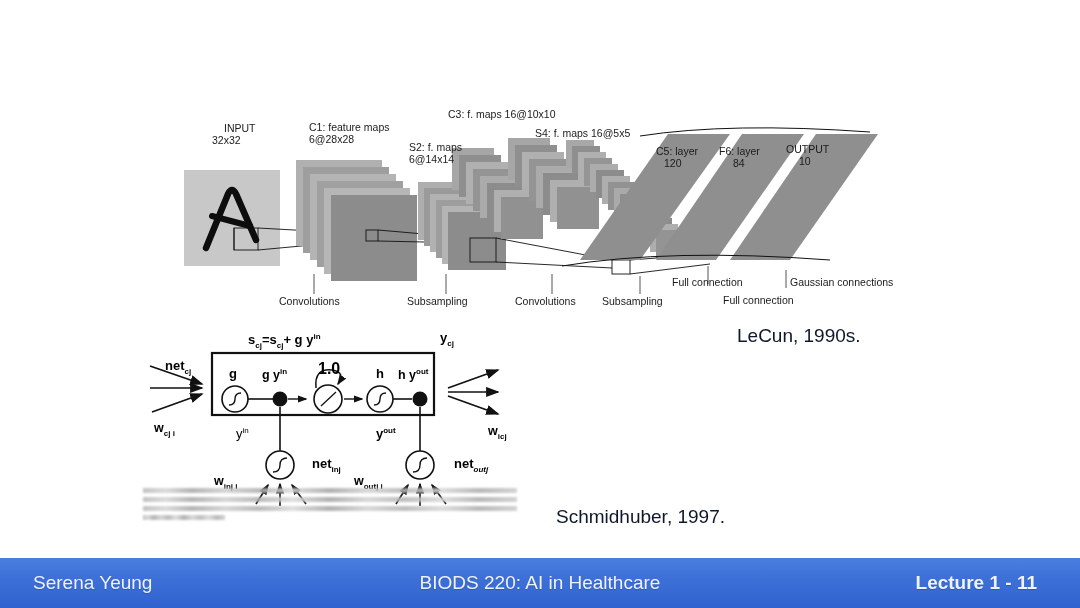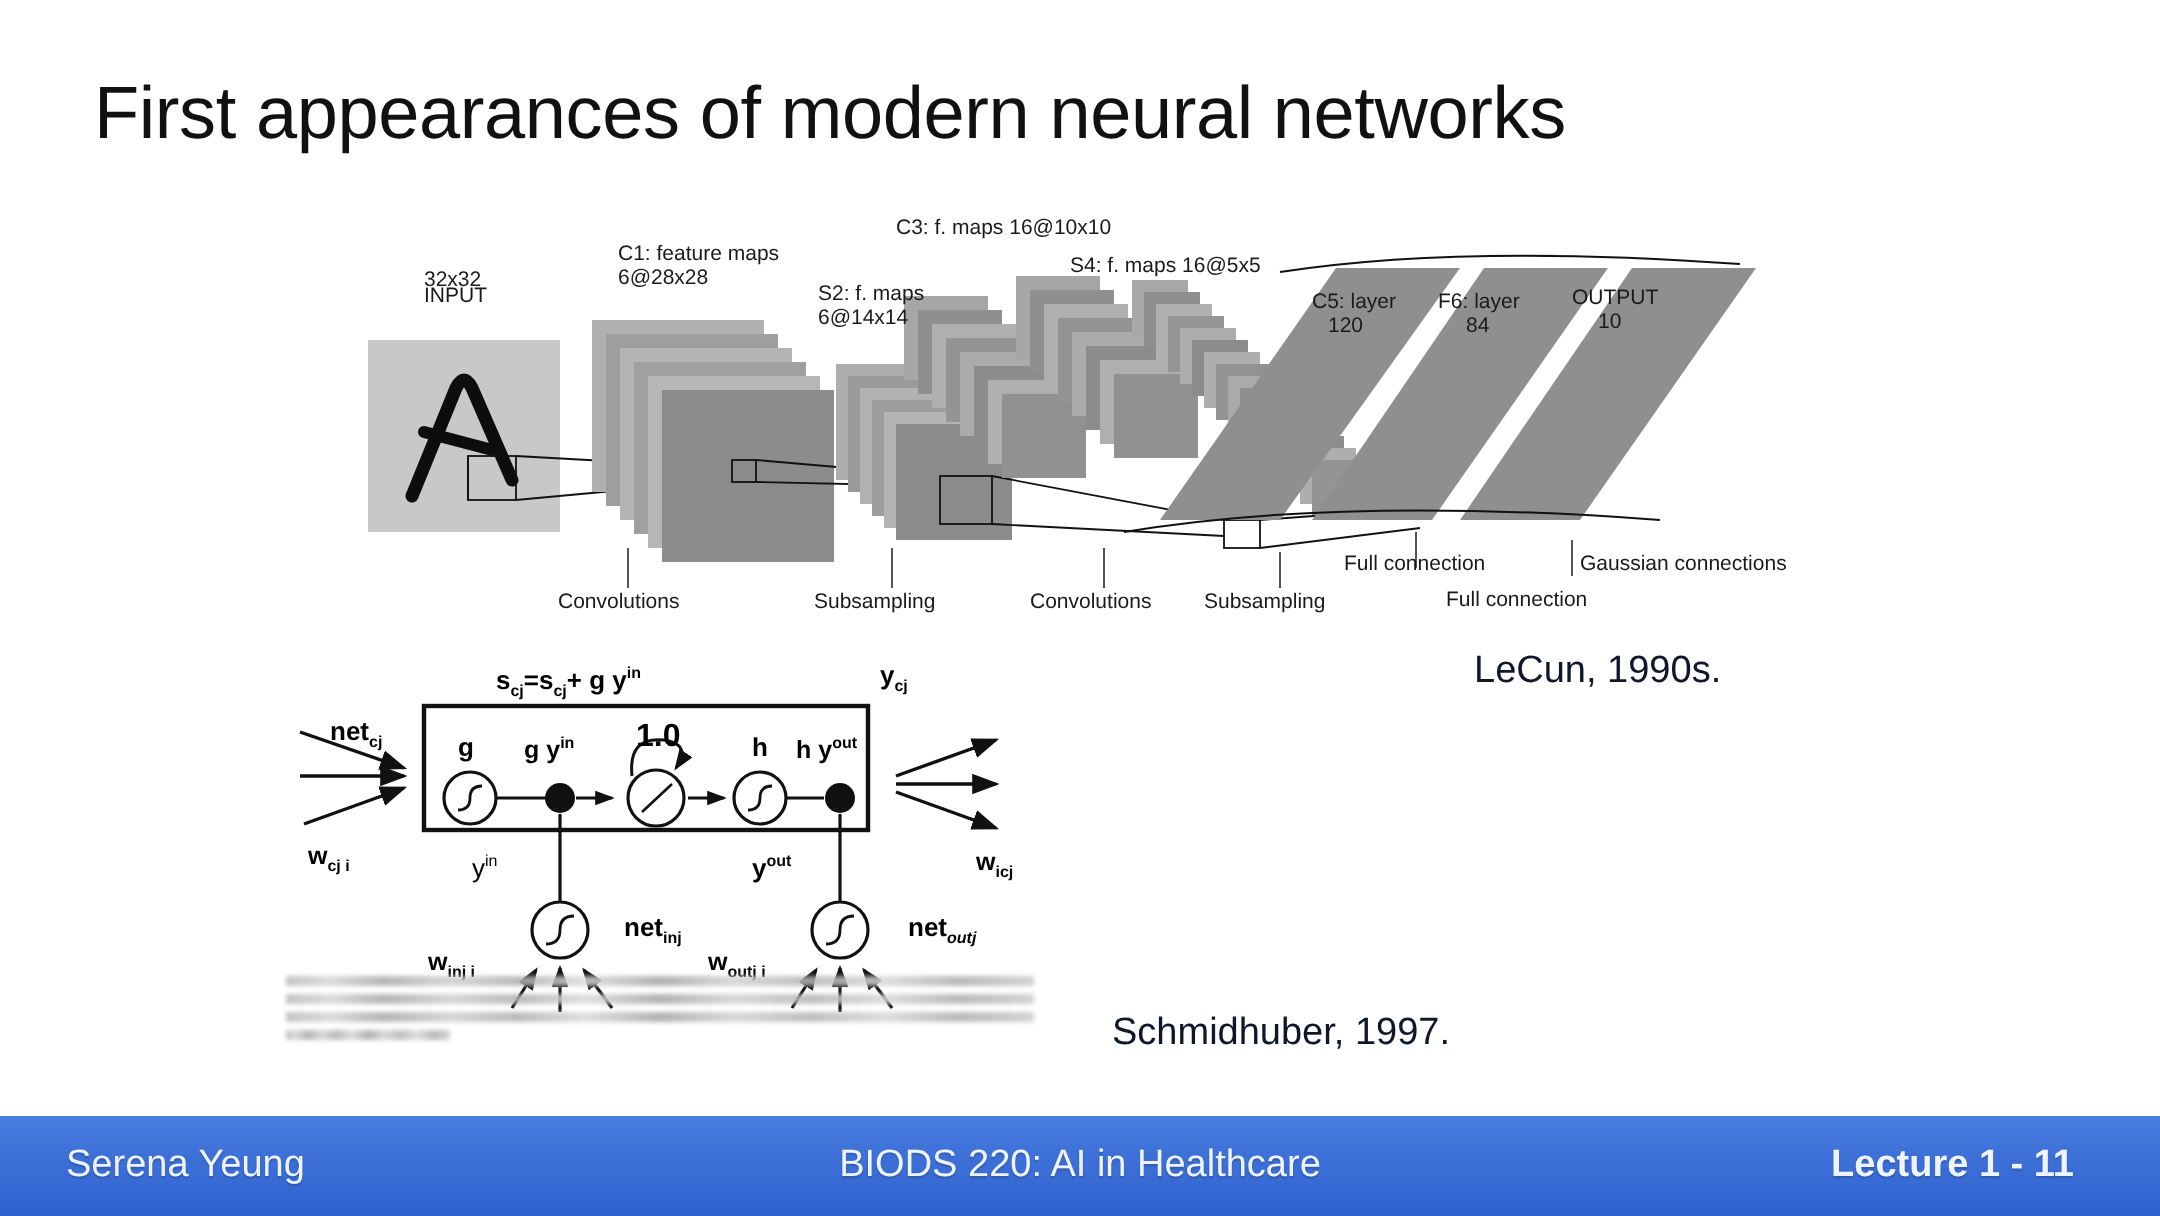--- a/index.html
+++ b/index.html
@@ -102,21 +102,20 @@
   }
   .f-author { left: 33px; }
   .f-course { left: 50%; transform: translate(-50%, -50%); text-align: right; }
   .f-lecture { right: 43px; font-weight: 700; }
 </style>
 </head>
 <body>
 
 <div class="slide">
 
-  <div class="slide-title">First appearances of modern neural networks</div>
 
   <div class="lenet">
     <svg width="750" height="212" viewBox="0 0 750 212">
       <defs>
         <marker id="ar" markerWidth="7" markerHeight="7" refX="6" refY="3" orient="auto">
           <path d="M0,0 L7,3 L0,6 z" fill="#111"></path>
         </marker>
       </defs>
 
       <rect x="14" y="62" width="96" height="96" fill="#c8c8c8"></rect>
@@ -209,21 +208,21 @@
       <g stroke="#555" stroke-width="1">
         <path d="M144,166 L144,186"></path>
         <path d="M276,166 L276,186"></path>
         <path d="M382,166 L382,186"></path>
         <path d="M470,168 L470,186"></path>
         <path d="M538,158 L538,176"></path>
         <path d="M616,162 L616,180"></path>
       </g>
     </svg>
 
-    <div class="fig-label" style="left:42px; top:14px;margin-top:20px;">INPUT</div>
+    <div class="fig-label" style="left:54px; top:14px;">INPUT</div>
     <div class="fig-label" style="left:42px; top:26px;">32x32</div>
 
     <div class="fig-label" style="left:139px; top:13px;">C1: feature maps</div>
     <div class="fig-label" style="left:139px; top:25px;">6@28x28</div>
 
     <div class="fig-label" style="left:239px; top:33px;">S2: f. maps</div>
     <div class="fig-label" style="left:239px; top:45px;">6@14x14</div>
 
     <div class="fig-label" style="left:278px; top:0px;">C3: f. maps 16@10x10</div>
     <div class="fig-label" style="left:365px; top:19px;">S4: f. maps 16@5x5</div>

